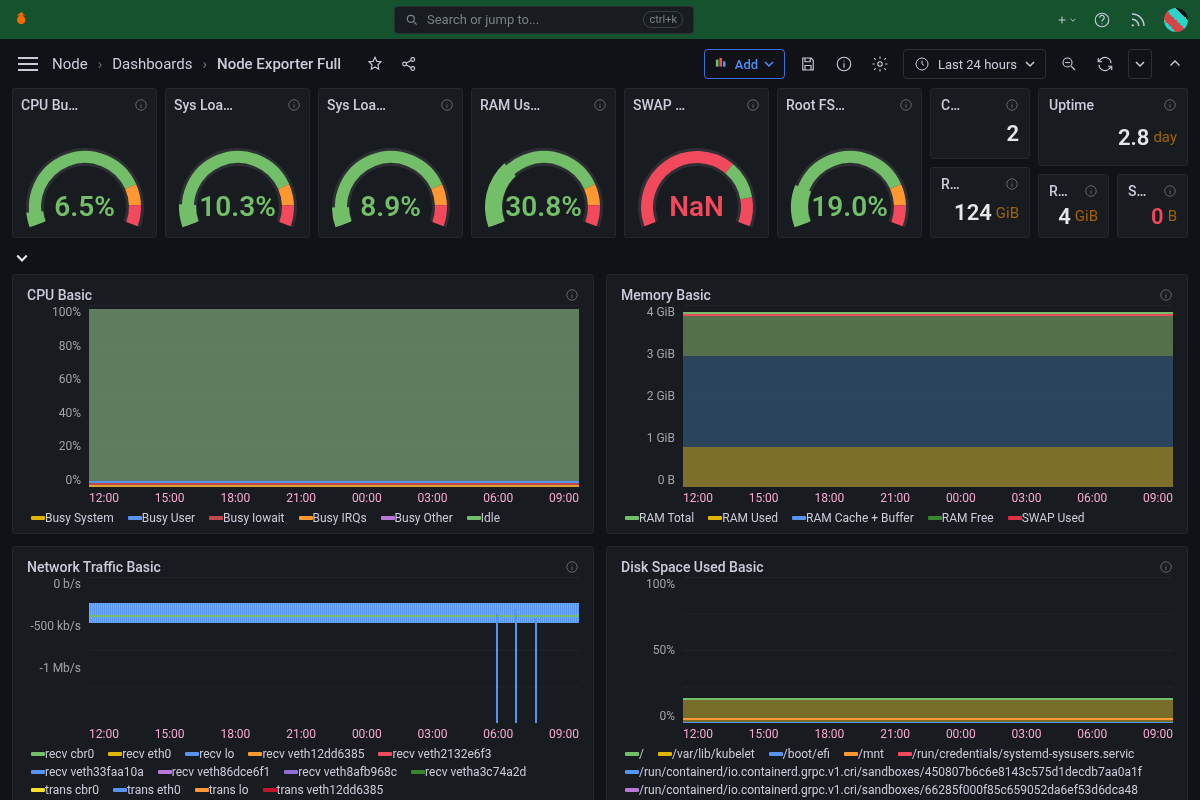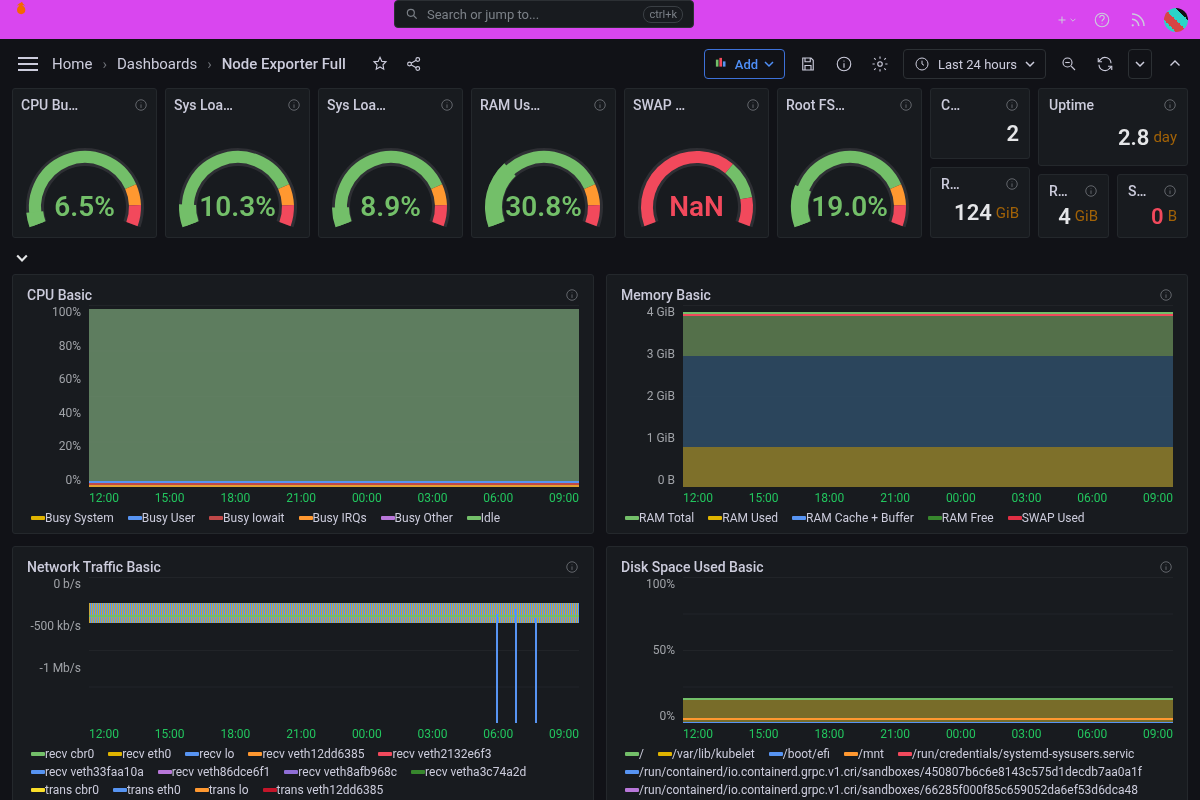--- a/index.html
+++ b/index.html
@@ -1,19 +1,19 @@
 <!DOCTYPE html>
 <html><head>
 <meta charset="utf-8">
 <style>
   * { box-sizing: border-box; margin: 0; padding: 0; }
   html, body { width: 1200px; height: 800px; background: #111217; color: #ccccdc; font-family: -apple-system, BlinkMacSystemFont, "Segoe UI", Roboto, sans-serif; font-size: 13px; overflow: hidden; }
 
   
-  .topbar { height: 40px; display: flex; padding: 0 12px; gap: 16px; background: #d946ef; border-bottom: 1px solid #111217; }
+  .topbar { height: 40px; display: flex; align-items: center; padding: 0 12px; gap: 16px; background: #14532d; border-bottom: 1px solid #111217; }
   .logo { width: 22px; height: 22px; display: flex; align-items: center; justify-content: center; }
   .searchbar { margin-left: auto; margin-right: auto; width: 300px; height: 28px; background: #181b1f; border: 1px solid #2c3034; border-radius: 4px; display: flex; align-items: center; padding: 0 10px; color: #7b8087; gap: 8px; }
   .searchbar .kbd { margin-left: auto; border: 1px solid #3a3f44; border-radius: 8px; padding: 1px 5px; font-size: 11px; color: #7b8087; }
   .topbar-right { display: flex; align-items: center; gap: 16px; color: #ccccdc; }
   .icon-btn { width: 20px; height: 20px; display: flex; align-items: center; justify-content: center; cursor: pointer; color: #ccccdc; }
   .avatar { width: 24px; height: 24px; border-radius: 50%; background: linear-gradient(45deg, #2ad4c8 25%, #d64545 25% 50%, #2ad4c8 50% 75%, #111 75%); }
 
   
   .crumbrow { height: 48px; display: flex; align-items: center; padding: 0 12px 0 18px; gap: 14px; }
   .hamburger { display: flex; flex-direction: column; gap: 4px; cursor: pointer; }
@@ -54,21 +54,21 @@
 
   
   .charts { display: grid; grid-template-columns: 1fr 1fr; gap: 12px; }
   .chart-panel { background: #181b1f; border: 1px solid #24282c; border-radius: 3px; padding: 10px 14px 8px 14px; display: flex; flex-direction: column; }
   .chart-panel.tall { height: 260px; }
   .chart-panel.short { height: 260px; }
   .plot { flex: 1; position: relative; display: flex; }
   .yaxis { display: flex; flex-direction: column; justify-content: space-between; font-size: 12px; color: #a0a3a8; text-align: right; padding-right: 8px; width: 62px; }
   .plotarea { flex: 1; position: relative; }
   .plotarea::before { content: ""; position: absolute; inset: 0; background-image: linear-gradient(to bottom, #2a2d32 1px, transparent 1px); background-size: 100% 25%; opacity: 0.5; }
-  .xaxis { display: flex; justify-content: space-between; font-size: 12px; color: #22c55e; margin-left: 62px; margin-top: 4px; }
+  .xaxis { display: flex; justify-content: space-between; font-size: 12px; color: #f9a8d4; margin-left: 62px; margin-top: 4px; }
   .legend { display: flex; flex-wrap: wrap; gap: 4px 14px; margin-top: 6px; margin-left: 4px; font-size: 12px; color: #ccccdc; overflow: hidden; }
   .legend .item { display: flex; align-items: center; white-space: nowrap; }
   .legend .sw { width: 14px; height: 4px; border-radius: 1px; }
 
   
   .cpu-fill { position: absolute; left: 0; right: 0; top: 2%; bottom: 0; background: #6b8e6b; opacity: 0.85; }
   .cpu-baseline { position: absolute; left: 0; right: 0; bottom: 0; height: 6px; background: linear-gradient(to top, #e0a030 0 2px, #c04848 2px 4px, #5794f2 4px 6px); }
 
   
   .mem-band { position: absolute; left: 0; right: 0; }
@@ -126,21 +126,21 @@
   </div>
 </div>
 
 <div class="crumbrow">
   <div class="hamburger">
       <span></span>
       <span></span>
       <span></span>
     </div>
   <div class="crumbs">
-    <a>Home</a>
+    <a>Node</a>
     <span class="sep">›</span>
     <a>Dashboards</a>
     <span class="sep">›</span>
     <span class="current">Node Exporter Full</span>
   </div>
   <div class="crumb-icons">
     <div class="icon-btn">
         <svg width="18" height="18" viewBox="0 0 24 24">
           <path d="M12 3l2.5 5.5L20 9l-4 4 1 6-5-3-5 3 1-6-4-4 5.5-.5z" stroke="#ccccdc" stroke-width="1.5" fill="none"></path>
         </svg>

